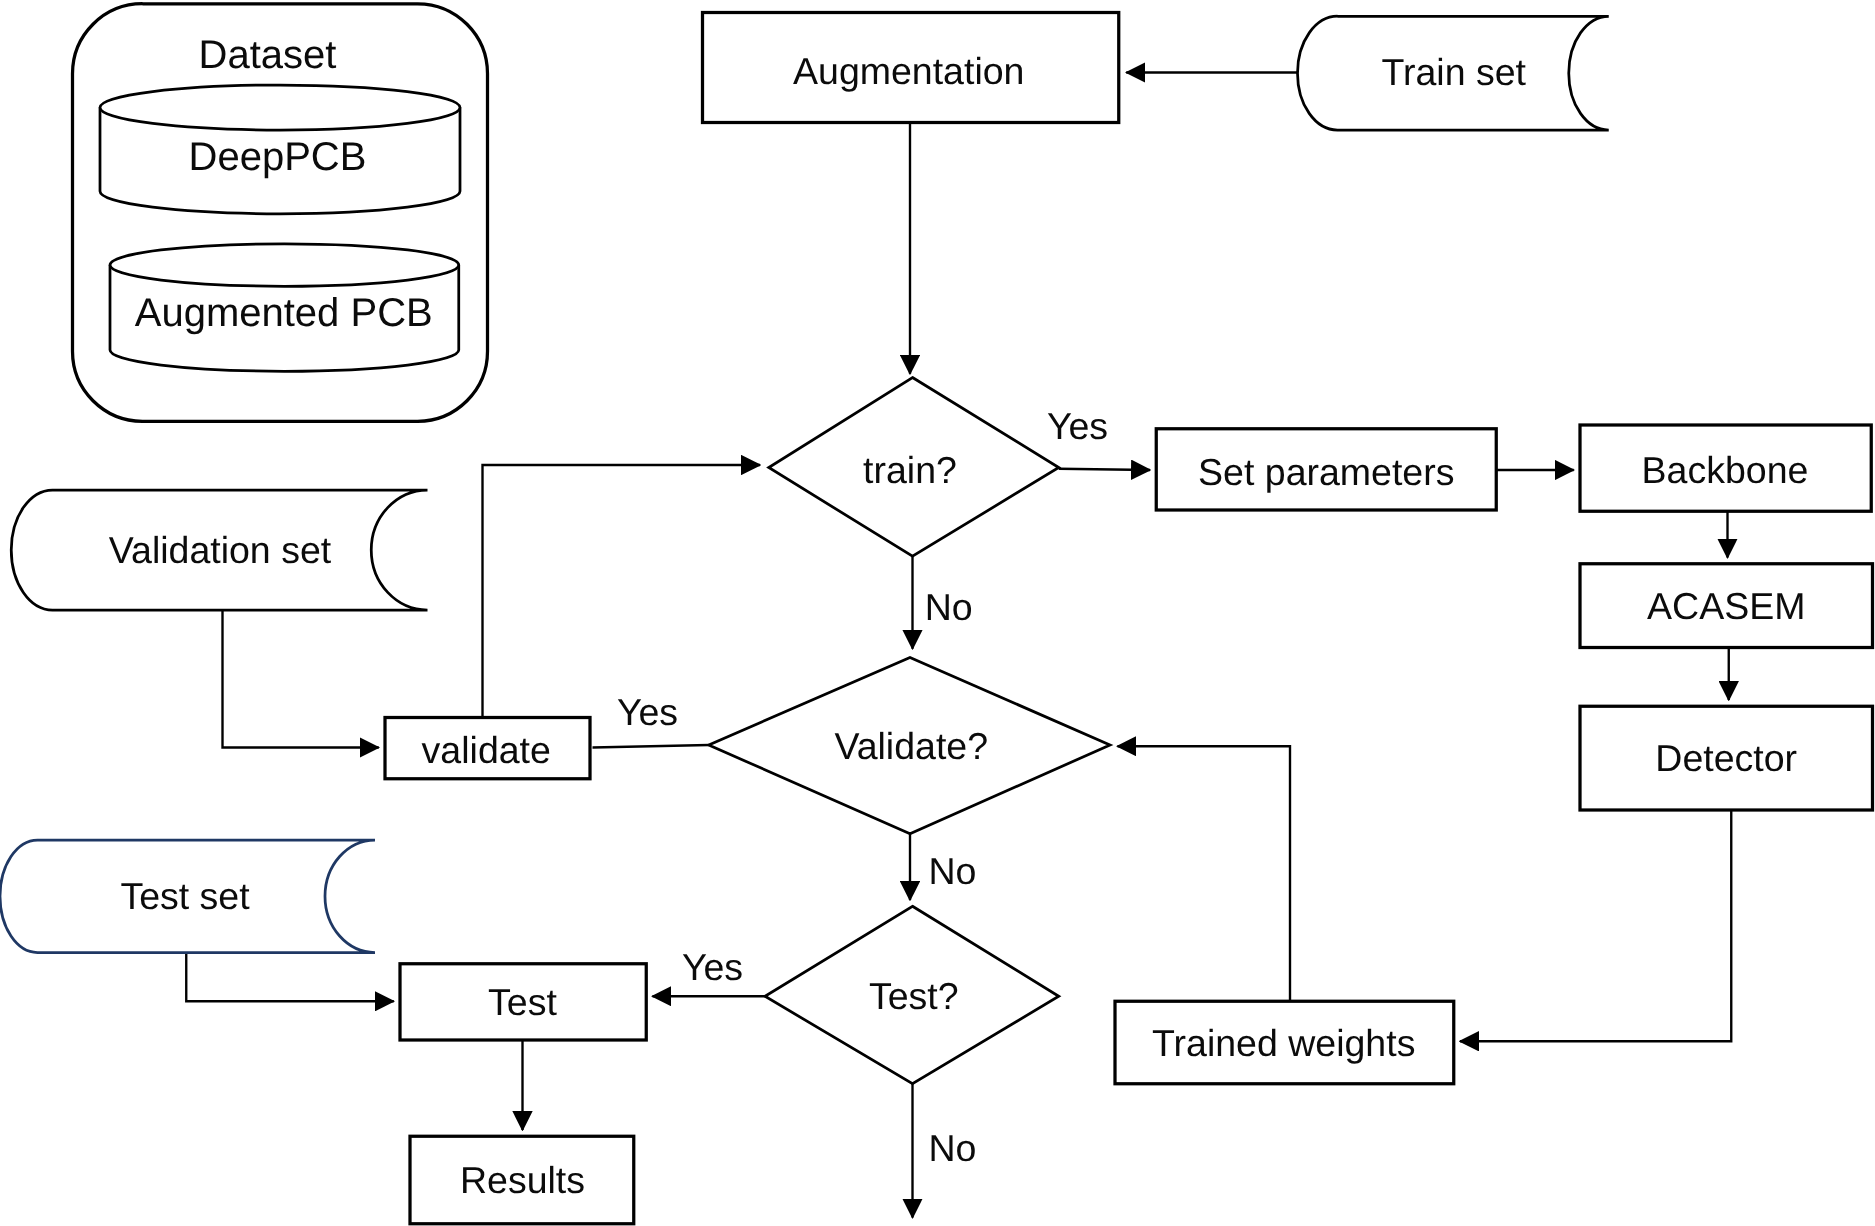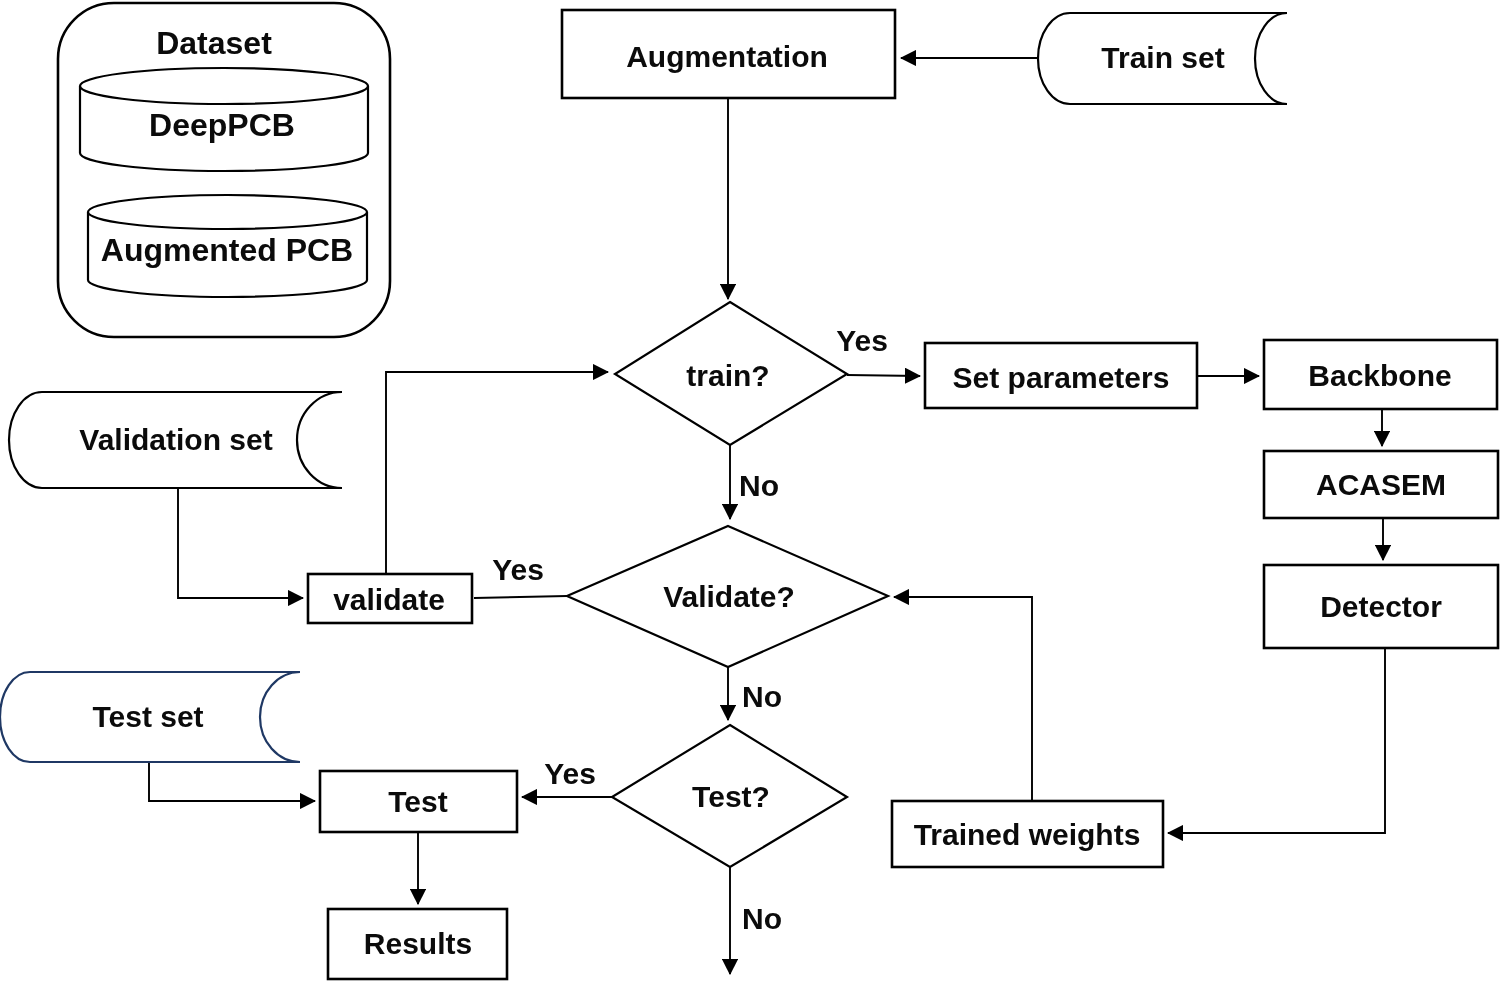--- a/index.html
+++ b/index.html
@@ -1,17 +1,17 @@
 <!DOCTYPE html>
 <html style="--line: #000000; --testset: #1f3864; --bg: #ffffff;"><head>
 <meta charset="utf-8">
 <style>
   html,body{margin:0;padding:0;background:#fff;}
   .stage{position:relative;width:1369px;height:981px;background:var(--bg,#fff);
-         font-family:"Liberation Sans", sans-serif;font-weight:bold;}
+         font-family:"Liberation Sans", sans-serif;}
   svg{display:block;width:1500px;height:981px;}
   .shape{fill:#ffffff;stroke:var(--line,#000);stroke-width:2.6px;}
   .thin{stroke-width:2.2px;}
   .edge{fill:none;stroke:var(--line,#000);stroke-width:1.9px;}
   .testset{stroke:var(--testset,#1f3864);}
   .lbl{fill:#0b0b0b;font-size:30px;}
   .lbl-big{fill:#0b0b0b;font-size:32px;}
   .lbl-edge{fill:#0b0b0b;font-size:30px;}
   text{text-anchor:middle;}
 </style>

